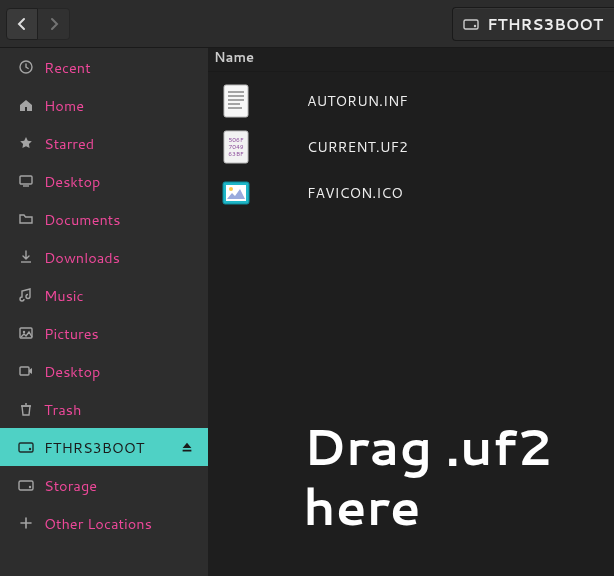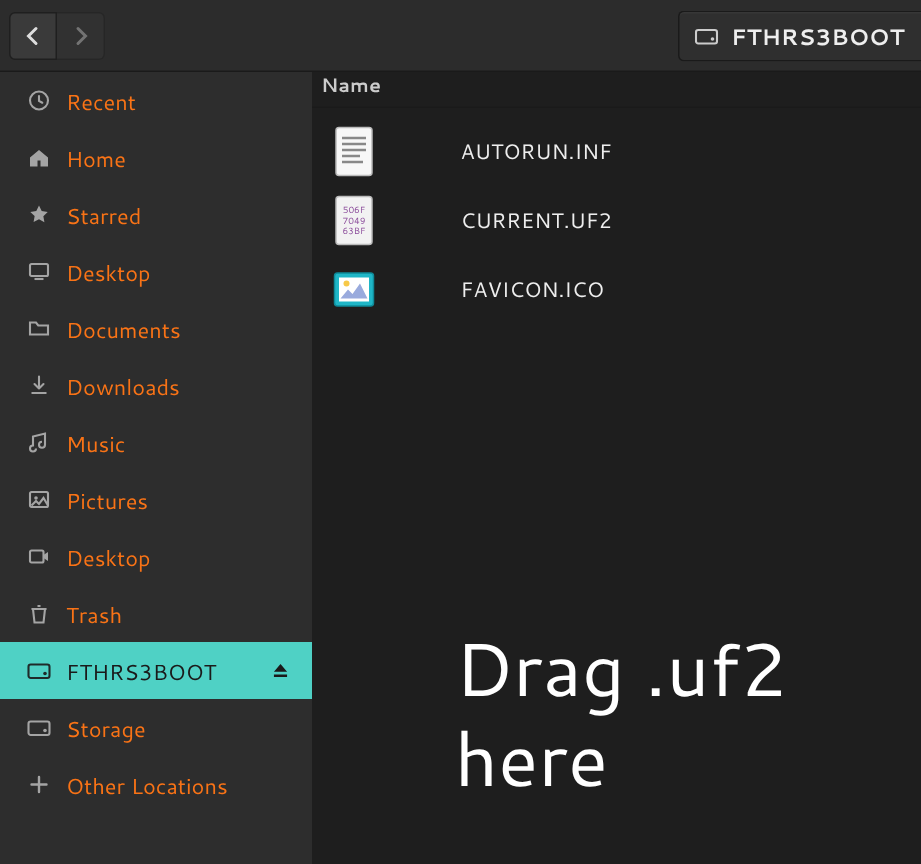--- a/index.html
+++ b/index.html
@@ -7,31 +7,31 @@
 .topbar { height: 48px; background: #2c2c2c; border-bottom: 1px solid #1a1a1a; display: flex; align-items: center; padding: 0 6px; position: relative; }
 .navbtn { width: 32px; height: 32px; background: #3a3a3a; border: 1px solid #1f1f1f; display: flex; align-items: center; justify-content: center; cursor: pointer; }
 .navbtn:first-child { border-radius: 4px 0 0 4px; }
 .navbtn.disabled { opacity: 0.4; cursor: default; }
 .navbtn + .navbtn { border-left: none; border-radius: 0 4px 4px 0; }
 .pathbar { position: absolute; right: -1px; top: 7px; height: 34px; background: #2f2f2f; border: 1px solid #1a1a1a; border-right: none; border-radius: 4px 0 0 4px; display: flex; align-items: center; padding: 0 12px 0 10px; box-shadow: 0 1px 0 rgba(255,255,255,0.04) inset; }
 .pathbar .drv-icon { width: 16px; height: 16px; margin-right: 8px; }
 .pathbar-text { font-weight: 700; font-size: 15px; color: #eee; }
 .main { display: flex; height: calc(100% - 48px); }
 .sidebar { width: 208px; background: #2d2d2d; overflow: hidden; }
-.sb-item { height: 38px; display: flex; align-items: center; padding: 0 12px 0 18px; cursor: pointer; font-size: 14.5px; color: #f97316; position: relative; }
+.sb-item { height: 38px; display: flex; align-items: center; padding: 0 12px 0 18px; cursor: pointer; font-size: 14.5px; color: #ec4899; position: relative; }
 .sb-item.selected { background: #4fd1c5; color: #1a1a1a; }
 .sb-item .sb-icon { width: 16px; height: 16px; margin-right: 10px; flex-shrink: 0; opacity: 0.75; }
 .sb-item.selected .sb-icon { opacity: 0.9; }
 .sb-eject { position: absolute; right: 14px; top: 50%; transform: translateY(-50%); width: 14px; height: 14px; cursor: pointer; }
 .content { flex: 1; background: #1e1e1e; position: relative; overflow: hidden; }
 .col-header { height: 24px; border-bottom: 1px solid #1a1a1a; display: flex; padding-left: 6px; font-size: 13px; color: #ccc; font-weight: 700; background: #1e1e1e; }
 .file-list { padding: 6px 0; }
 .file-row { height: 46px; display: flex; align-items: center; padding: 0 14px; cursor: pointer; font-size: 14px; color: #eee; gap: 39px; }
 .file-icon { width: 28px; height: 34px; margin-right: 18px; flex-shrink: 0; }
-.drag-hint { position: absolute; left: 95px; bottom: 40px; font-size: 50px; line-height: 1.2; font-weight: 400; color: #fff; pointer-events: none; }
+.drag-hint { position: absolute; left: 95px; bottom: 40px; font-size: 50px; line-height: 1.2; font-weight: 700; color: #fff; pointer-events: none; }
 svg { display: block; }
 </style>
 </head>
 <body>
 
 <svg width="0" height="0" style="position:absolute">
   <defs>
     <g id="i-chevron-left">
         <path d="M10 3 L5 8 L10 13" stroke="#ddd" stroke-width="2" fill="none" stroke-linecap="round"></path>
       </g>

